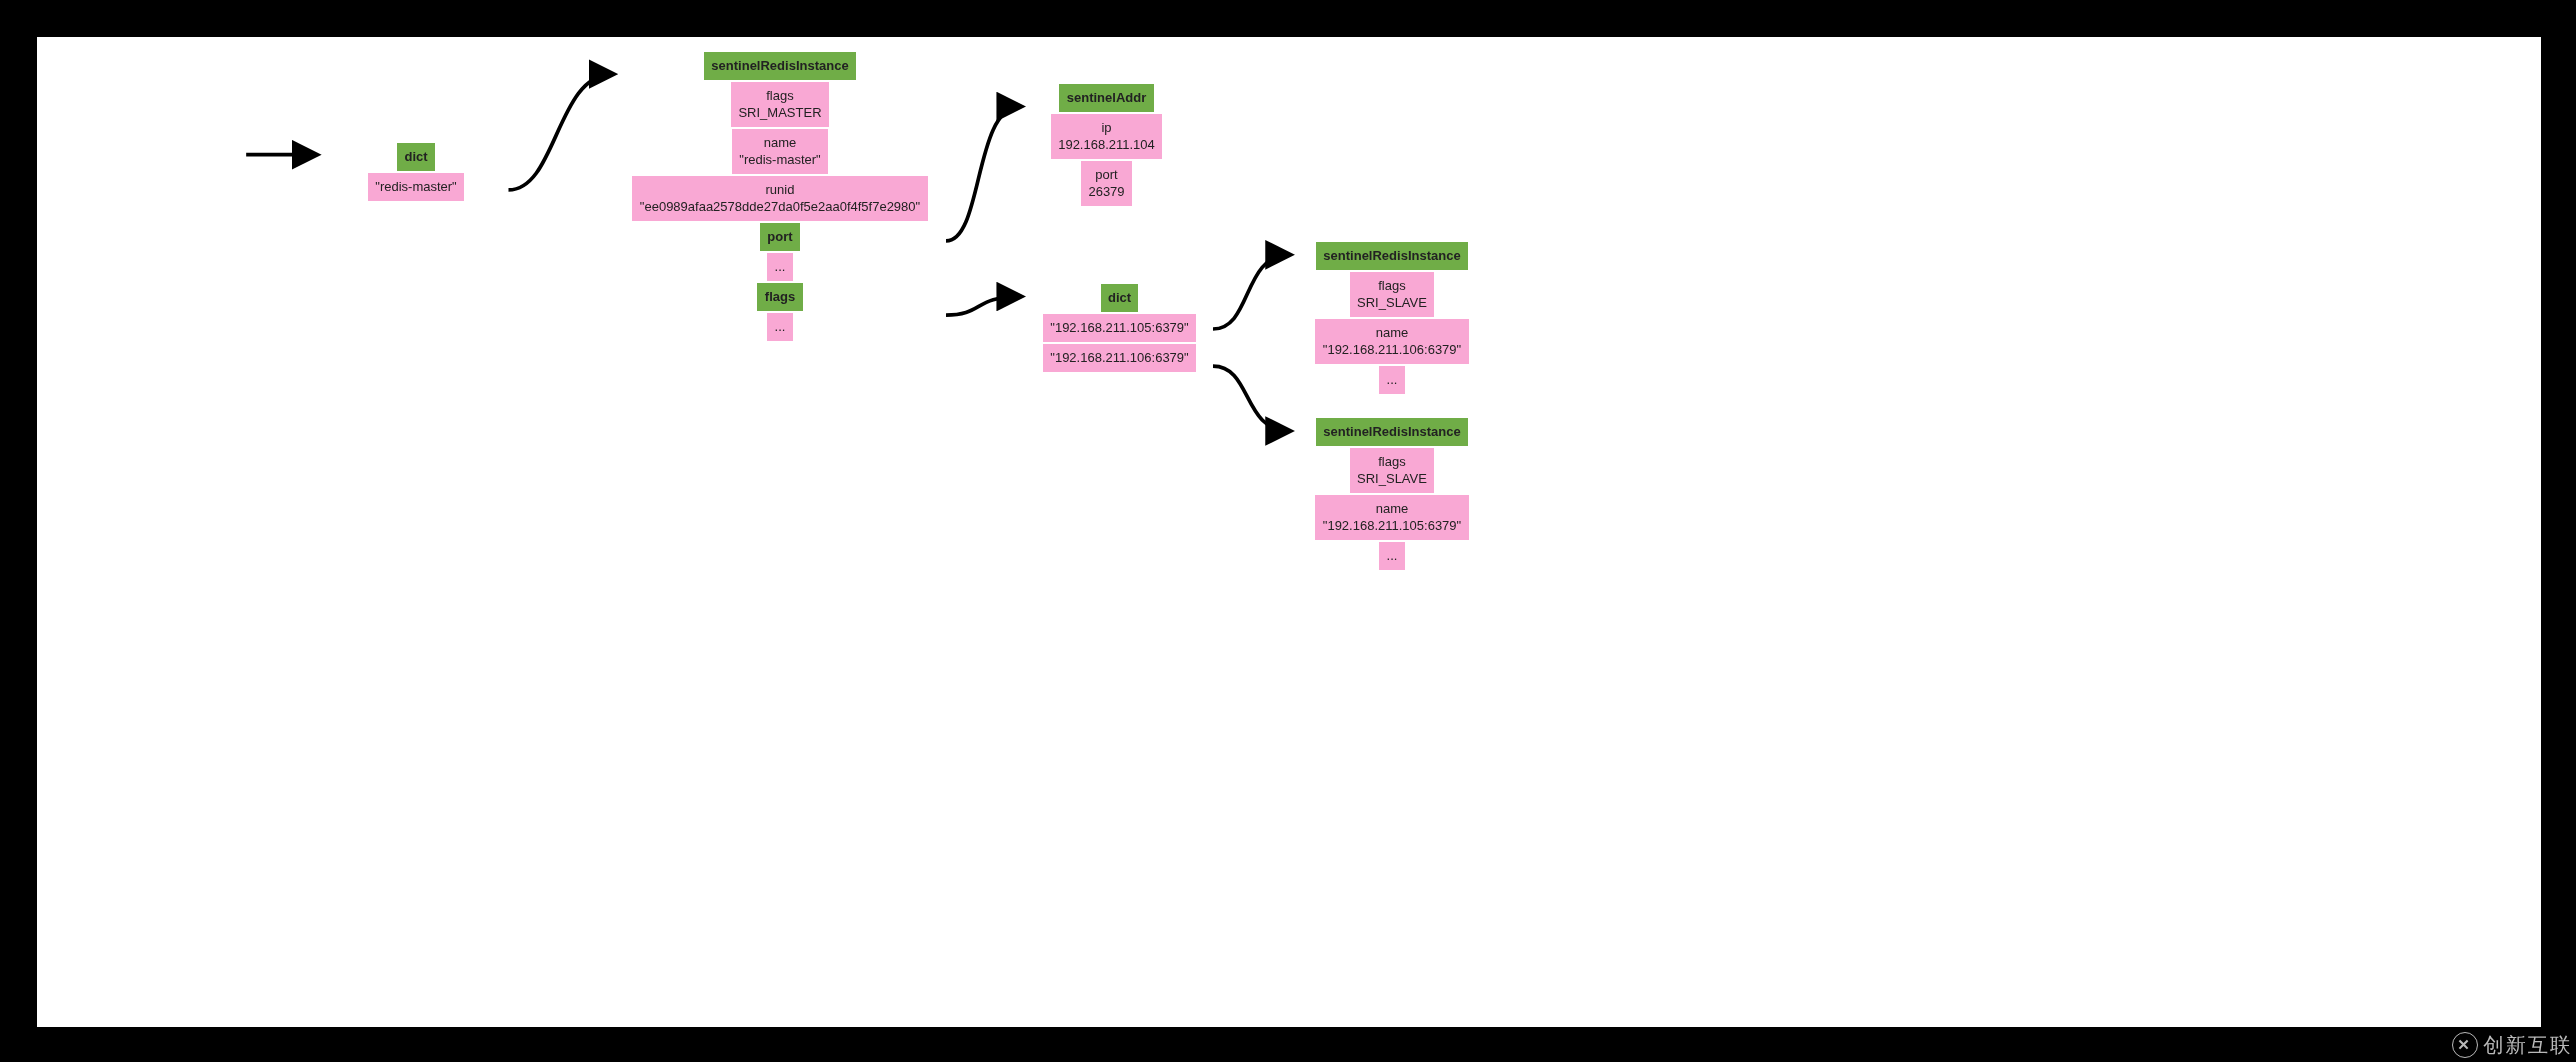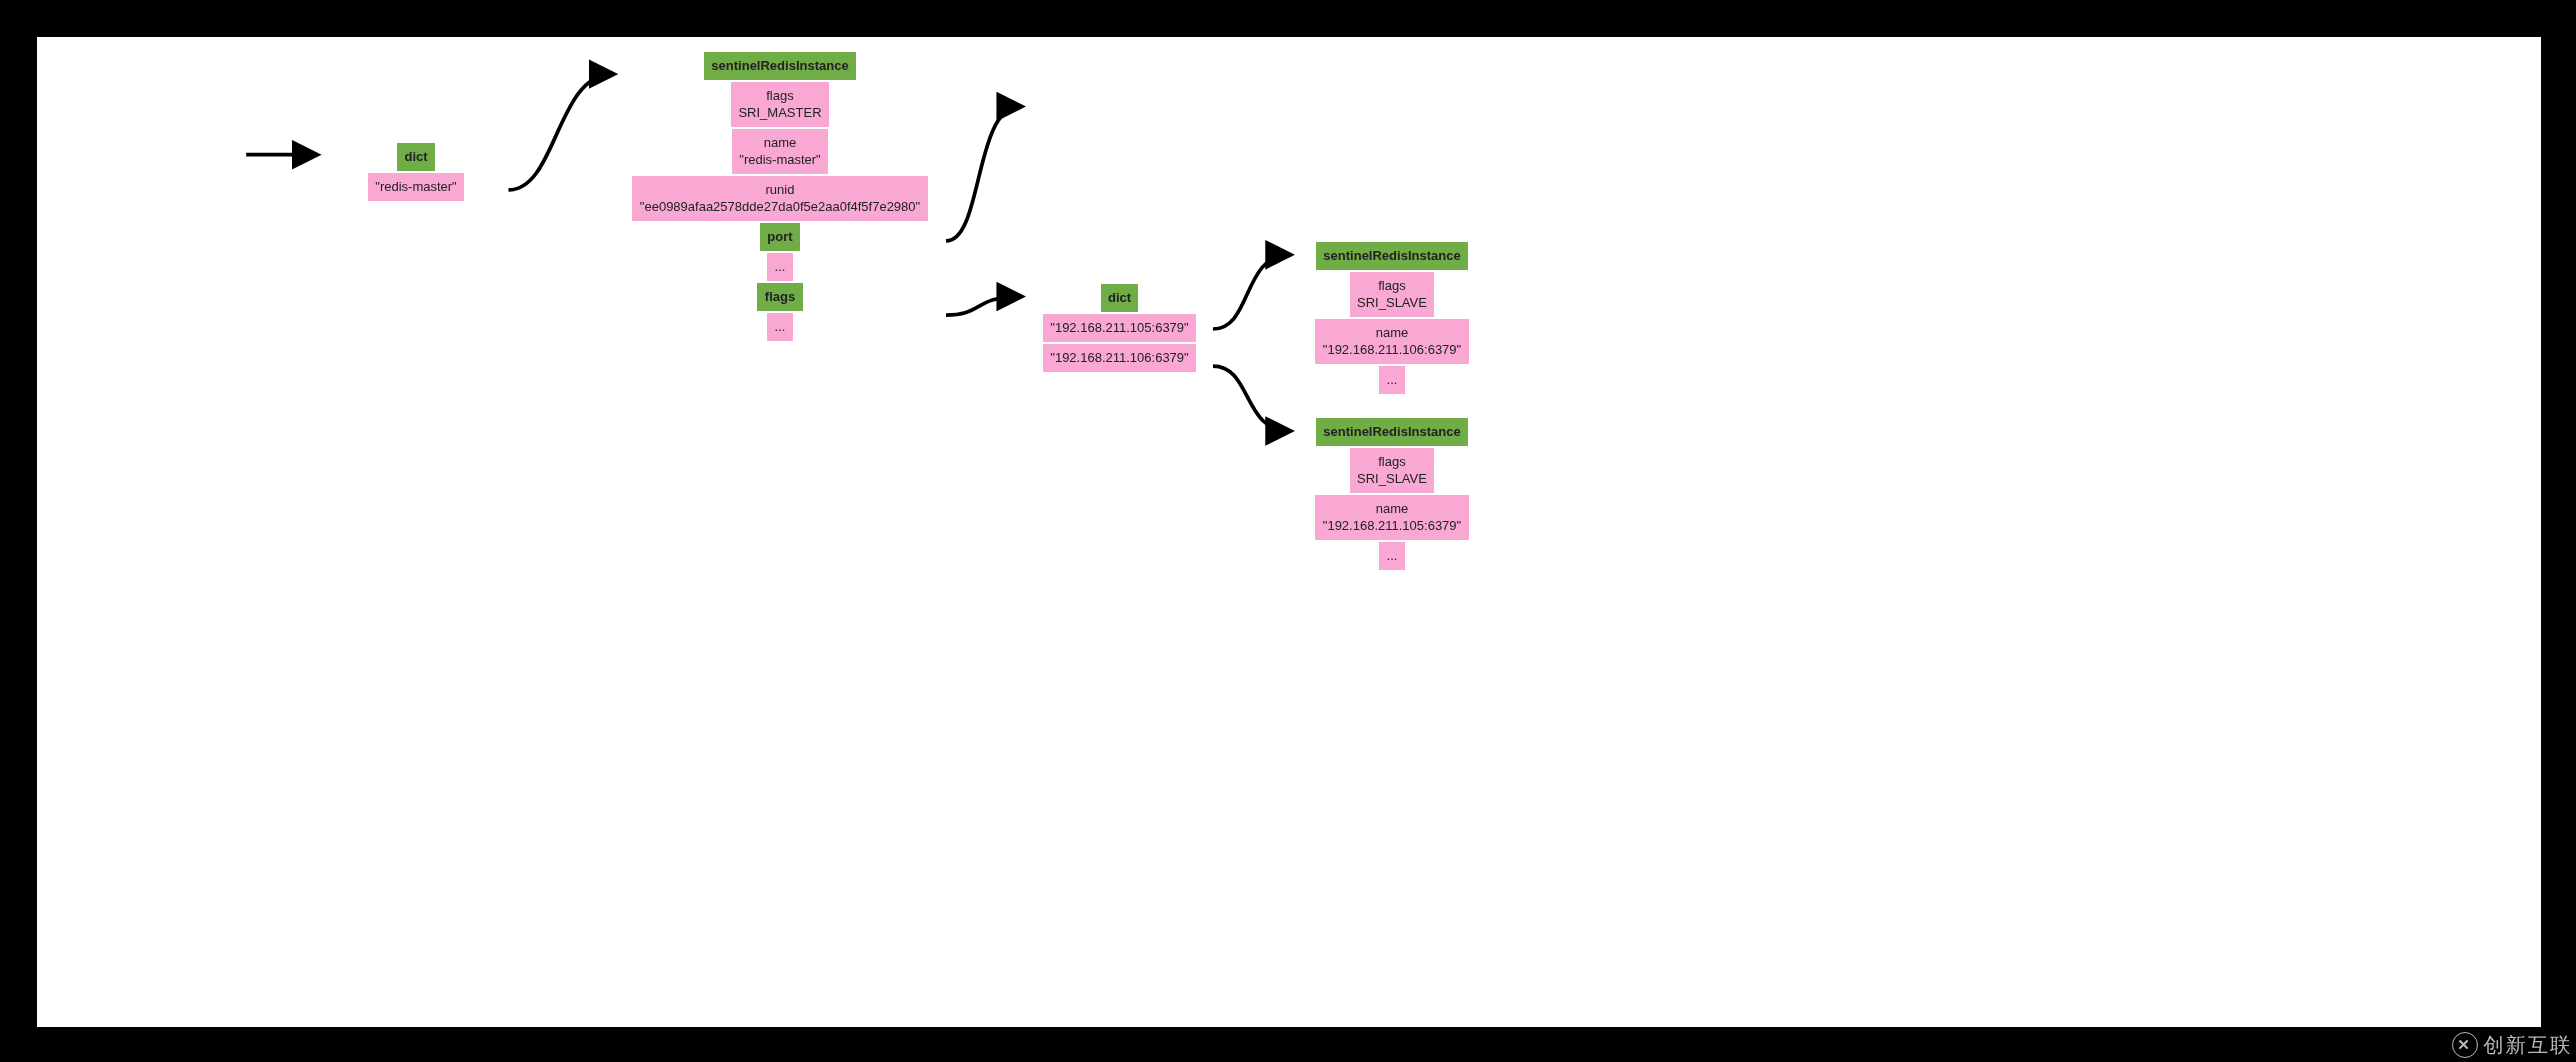--- a/index.html
+++ b/index.html
@@ -119,20 +119,27 @@
       <div class="cell row">name
 "redis-master"</div>
       <div class="cell row">runid
 "ee0989afaa2578dde27da0f5e2aa0f4f5f7e2980"</div>
       <div class="cell row-head">port</div>
       <div class="cell row">...</div>
       <div class="cell row-head">flags</div>
       <div class="cell row">...</div>
     </div>
 
+    <div class="box" style="left:988px; top:46px; width:163px;">
+      <div class="cell head">sentinelAddr</div>
+      <div class="cell row">ip
+192.168.211.104</div>
+      <div class="cell row">port
+26379</div>
+    </div>
 
     <div class="box" style="left:988px; top:246px; width:189px;">
       <div class="cell head">dict</div>
       <div class="cell row">"192.168.211.105:6379"</div>
       <div class="cell row">"192.168.211.106:6379"</div>
     </div>
 
     <div class="box" style="left:1256px; top:204px; width:198px;">
       <div class="cell head">sentinelRedisInstance</div>
       <div class="cell row">flags

